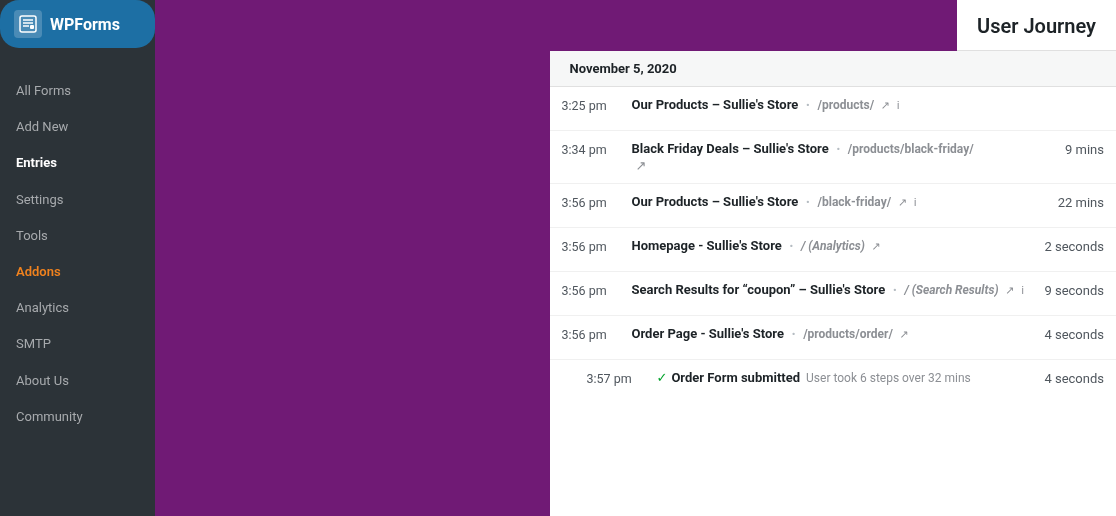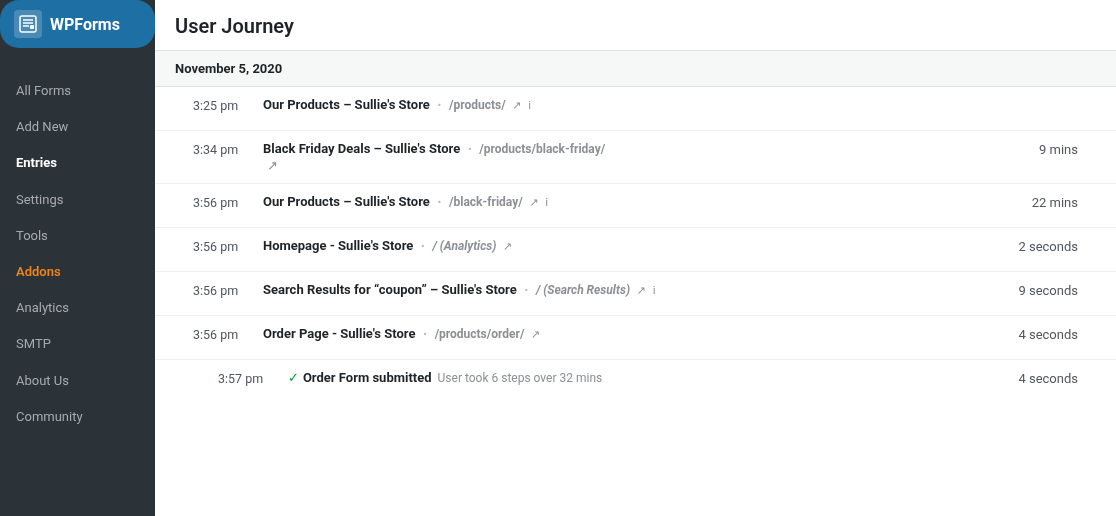--- a/index.html
+++ b/index.html
@@ -64,24 +64,25 @@
     }
 
     .sidebar-item.active-orange {
       color: #f0821e;
       font-weight: 600;
     }
 
     
     #main {
       flex: 1;
-      background: #fca5a5;
+      background: #701a75;
       display: flex;
       flex-direction: column;
       overflow: hidden;
+      align-items: flex-end;
     }
 
     #main-header {
       padding: 14px 20px 12px 20px;
       border-bottom: 1px solid #e0e0e0;
       background: white;
     }
 
     #main-header-title {
       font-size: 20px;
@@ -100,21 +101,21 @@
       padding: 10px 20px;
       font-weight: 700;
       font-size: 13px;
       color: #1d2327;
       border-bottom: 1px solid #e0e0e0;
     }
 
     .journey-row {
       display: flex;
       align-items: flex-start;
-      padding: 10px 38px;
+      padding: 10px 12px;
       border-bottom: 1px solid #f0f0f0;
       min-height: 44px;
     }
 
     .journey-row:last-child {
       border-bottom: none;
       margin-left: 25px;
     }
 
     .journey-time {

